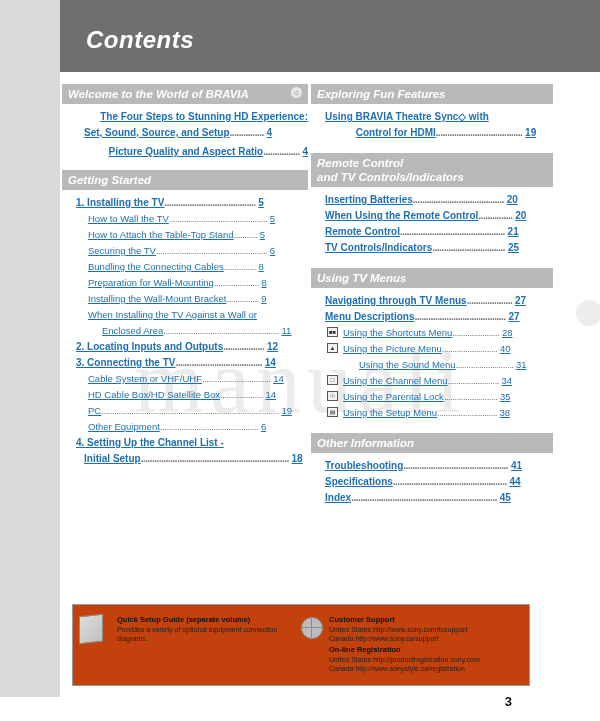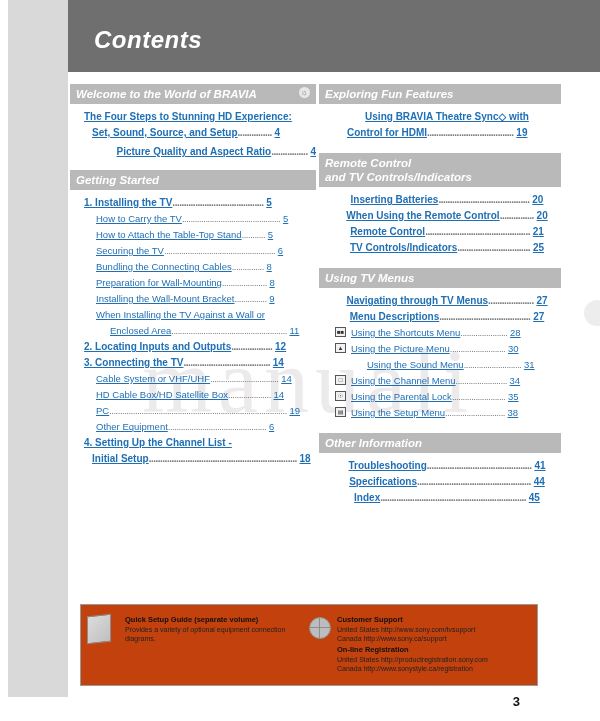--- a/index.html
+++ b/index.html
@@ -13,21 +13,20 @@
     font-family: "Liberation Sans", sans-serif;
     position: relative;
     overflow: hidden;
   }
   .page {
     position: absolute;
     left: 0; top: 0;
     width: 526px;
     height: 721px;
     background: #ffffff;
-    margin-left: 8px;
   }
   
   .left-bar {
     position: absolute;
     left: 0; top: 0;
     width: 60px;
     height: 697px;
     background: #d9d9d9;
   }
   
@@ -112,21 +111,21 @@
     color: #7a7a7a;
     letter-spacing: -0.5px;
   }
   .entry .pg {
     color: #1f6fb5;
     text-decoration: underline;
   }
   .lvl0b { font-weight: bold; font-size: 10px; padding-left: 4px; }
   .lvl1 { padding-left: 26px; }
   .lvl2 { padding-left: 40px; }
-  .lvl1r { padding-left: 14px; font-weight: bold; font-size: 10px; text-align: center;}
+  .lvl1r { padding-left: 14px; font-weight: bold; font-size: 10px;}
   .lvl2r { padding-left: 28px; }
   .menu-item { padding-left: 32px; position: relative; }
   .menu-item-sub { padding-left: 48px; }
   .mini-icon {
     position: absolute;
     left: 16px;
     top: 1px;
     width: 11px;
     height: 10px;
     border: 1px solid #555;
@@ -246,39 +245,39 @@
   <div class="watermark">manuali</div>
   <div class="watermark-dot"></div>
 
   <div class="col col-left">
 
     <div class="section-head">
       <span>Welcome to the World of BRAVIA</span>
       <span class="head-icon">☼</span>
     </div>
 
-    <div class="entry lvl0b wrap2" style="padding-left:14px;">
+    <div class="entry lvl0b wrap2" style="padding-left:14px;text-align:right;">
       <span class="txt">The Four Steps to Stunning HD Experience:</span>
     </div>
     <div class="entry lvl0b" style="padding-left:22px;">
       <span class="txt">Set, Sound, Source, and Setup</span><span class="lead">...............</span> <span class="pg">4</span>
     </div>
     <div class="entry lvl0b" style="padding-left:14px;margin-top:6px;text-align:right;">
       <span class="txt">Picture Quality and Aspect Ratio</span><span class="lead">................</span> <span class="pg">4</span>
     </div>
 
     <div class="section-head" style="margin-top:12px;">
       <span>Getting Started</span>
     </div>
 
     <div class="entry lvl0b" style="padding-left:14px;">
       <span class="txt">1. Installing the TV</span><span class="lead">........................................</span> <span class="pg">5</span>
     </div>
     <div class="entry lvl1">
-      <span class="txt">How to Carry the TV</span><span class="lead">..............................................</span> <span class="pg">5</span>
+      <span class="txt">How to Wall the TV</span><span class="lead">..............................................</span> <span class="pg">5</span>
     </div>
     <div class="entry lvl1">
       <span class="txt">How to Attach the Table-Top Stand</span><span class="lead">...........</span> <span class="pg">5</span>
     </div>
     <div class="entry lvl1">
       <span class="txt">Securing the TV</span><span class="lead">....................................................</span> <span class="pg">6</span>
     </div>
     <div class="entry lvl1">
       <span class="txt">Bundling the Connecting Cables</span><span class="lead">...............</span> <span class="pg">8</span>
     </div>
@@ -322,21 +321,21 @@
   </div>
 
   <div class="col col-right">
 
     <div class="section-head">
       <span>Exploring Fun Features</span>
     </div>
     <div class="entry lvl1r">
       <span class="txt">Using BRAVIA Theatre Sync◇ with</span>
     </div>
-    <div class="entry lvl2r" style="font-weight:bold;font-size:10px;">
+    <div class="entry lvl2r" style="font-weight:bold;font-size:10px;text-align:center;">
       <span class="txt">Control for HDMI</span><span class="lead">......................................</span> <span class="pg">19</span>
     </div>
 
     <div class="section-head tall" style="margin-top:14px;">
       <div>Remote Control</div>
       <div>and TV Controls/Indicators</div>
     </div>
     <div class="entry lvl1r">
       <span class="txt">Inserting Batteries</span><span class="lead">........................................</span> <span class="pg">20</span>
     </div>
@@ -359,21 +358,21 @@
     <div class="entry lvl1r">
       <span class="txt">Menu Descriptions</span><span class="lead">........................................</span> <span class="pg">27</span>
     </div>
 
     <div class="entry menu-item">
       <span class="mini-icon">■■</span>
       <span class="txt">Using the Shortcuts Menu</span><span class="lead">......................</span> <span class="pg">28</span>
     </div>
     <div class="entry menu-item">
       <span class="mini-icon">▲</span>
-      <span class="txt">Using the Picture Menu</span><span class="lead">..........................</span> <span class="pg">30</span>
+      <span class="txt">Using the Picture Menu</span><span class="lead">..........................</span> <span class="pg">40</span>
     </div>
     <div class="entry menu-item-sub">
       <span class="txt">Using the Sound Menu</span><span class="lead">...........................</span> <span class="pg">31</span>
     </div>
     <div class="entry menu-item">
       <span class="mini-icon">□</span>
       <span class="txt">Using the Channel Menu</span><span class="lead">........................</span> <span class="pg">34</span>
     </div>
     <div class="entry menu-item">
       <span class="mini-icon">☉</span>

